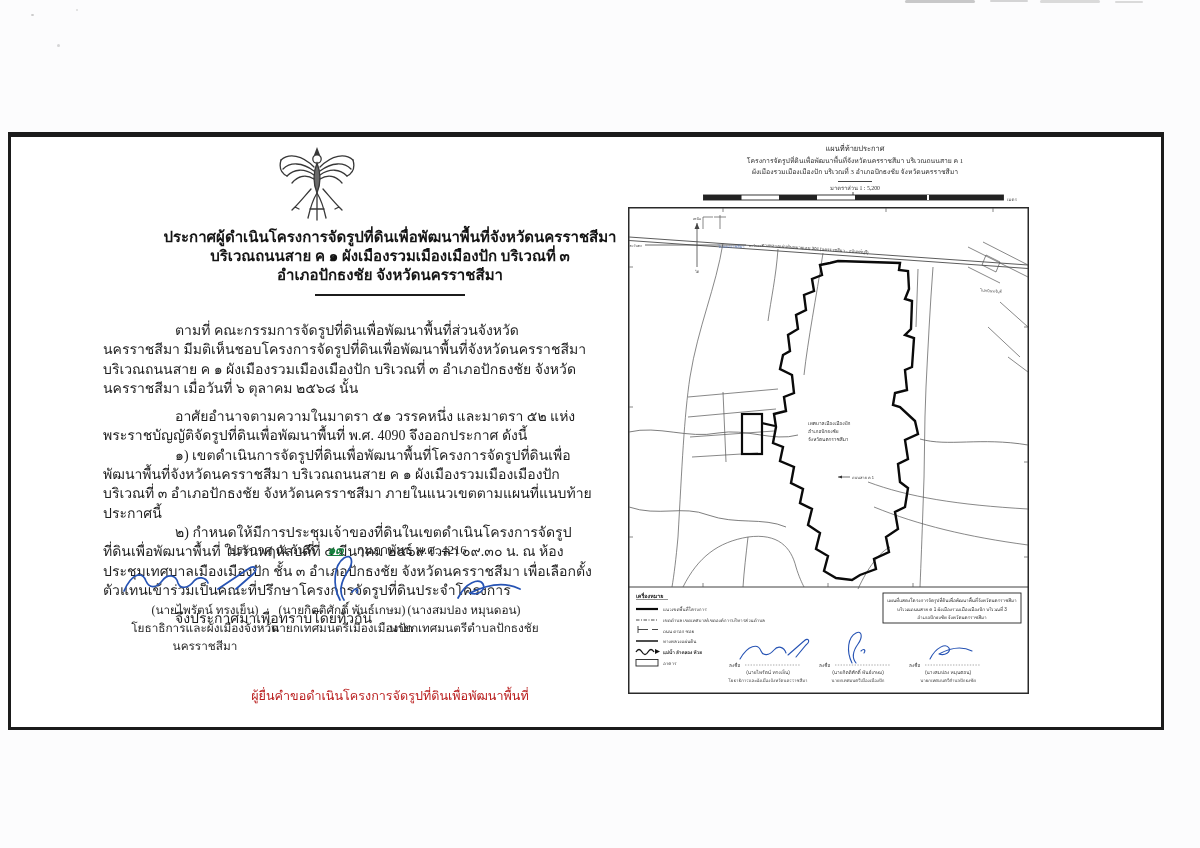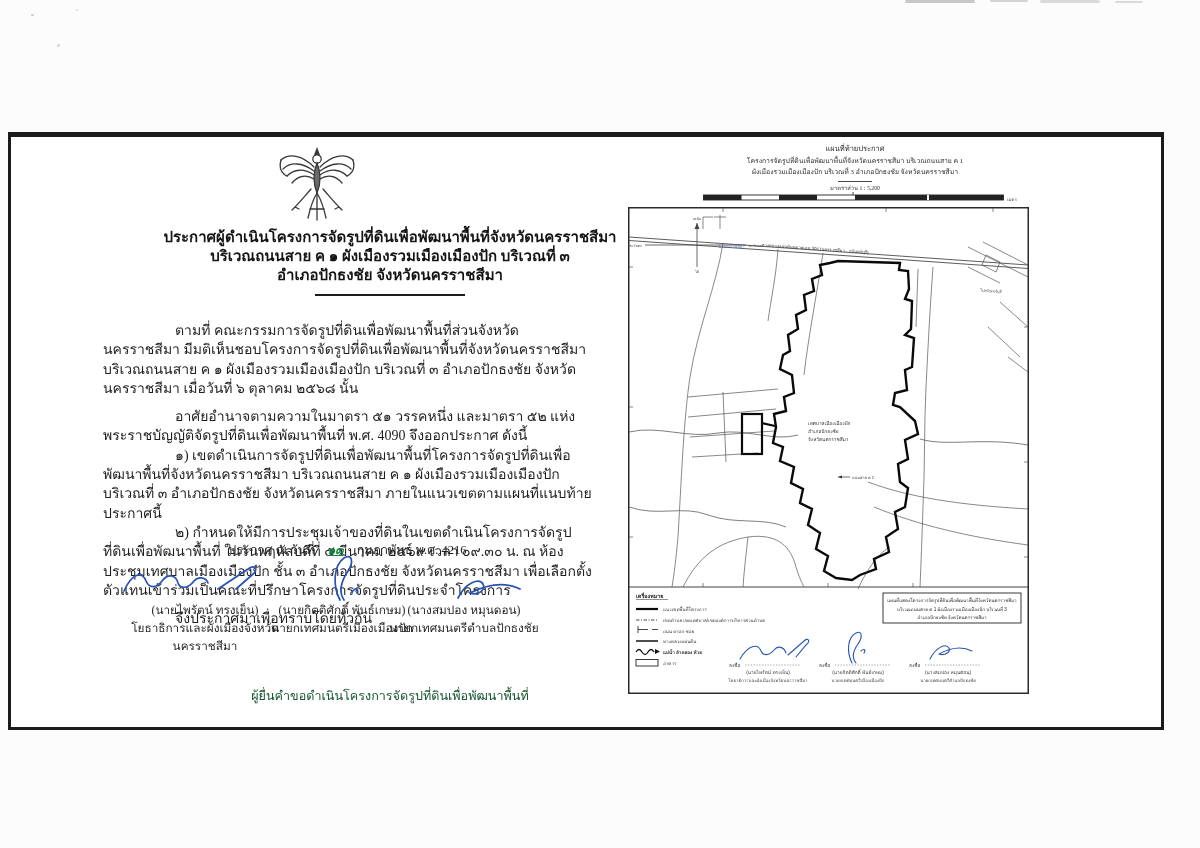--- a/index.html
+++ b/index.html
@@ -33,21 +33,21 @@
   .date-line{
     position:absolute;left:103px;top:540px;width:489px;text-align:center;
     font-size:12.6px;color:#1e1e1e;
   }
   .hand-day{color:#15803d;font-style:italic;font-weight:bold;padding:0 10px;font-size:12px;text-decoration:underline;}
   .sig-name{
     position:absolute;text-align:center;font-size:11.8px;line-height:18px;color:#1e1e1e;
   }
   .applicant-note{
     position:absolute;left:140px;top:686px;width:500px;text-align:center;
-    font-size:12.6px;color:#14532d;
+    font-size:12.6px;color:#b91c1c;
   }
   
   .map-header{
     position:absolute;left:655px;top:143px;width:400px;text-align:center;
     font-size:7.5px;line-height:11.5px;color:#2a2a2a;
     font-family:"Liberation Serif","DejaVu Serif",serif;
   }
   .map-header .h2,.map-header .h3{font-size:6.8px;}
   .scale-rule{width:34px;height:0;border-top:1px solid #444;margin:3px auto 1px auto;}
   .scale-label{font-size:5.8px;color:#333;}

